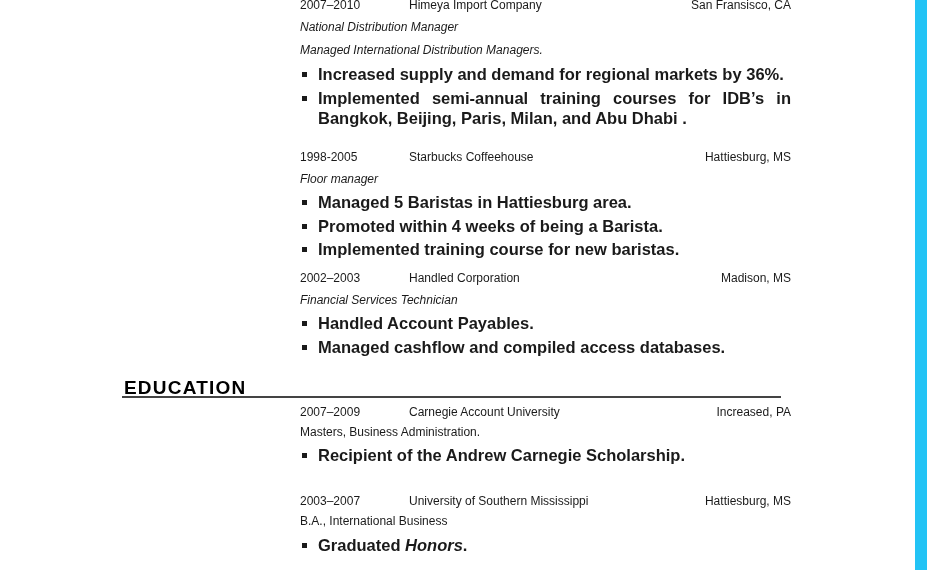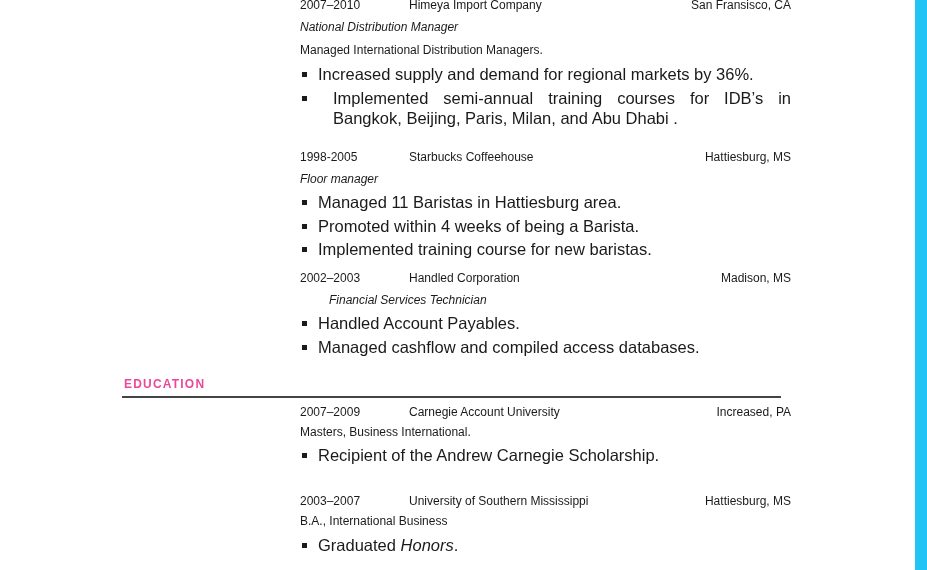--- a/index.html
+++ b/index.html
@@ -72,35 +72,35 @@
       top: 8px;
       width: 5px;
       height: 5px;
       background: #1a1a1a;
     }
     .bullet .txt {
       position: absolute;
       left: 18px;
       right: 0;
       white-space: nowrap;
+      font-weight: bold;
     }
     .bullet.justify .txt {
       white-space: normal;
       text-align: justify;
       text-align-last: left;
-      margin-left: 15px;
     }
     .section-title {
       position: absolute;
       left: 136px;
       top: 377px;
-      font-size: 12px;
+      font-size: 19px;
       font-weight: bold;
       letter-spacing: 1.2px;
-      color: #ec4899;
+      color: #000000;
     }
     .section-rule {
       position: absolute;
       left: 134px;
       top: 396px;
       width: 659px;
       height: 2px;
       background: #444444;
     }
   </style>
@@ -112,79 +112,79 @@
 
 <div class="page">
 
   <div class="col" style="top:-5px;">
     <div class="line entry-head" style="top:0;">
       <span class="years">2007–2010</span>
       <span class="org">Himeya Import Company</span>
       <span class="loc">San Fransisco, CA</span>
     </div>
     <div class="line italic" style="top:22px;">National Distribution Manager</div>
-    <div class="line" style="top:45px;">Managed International Distribution Managers.</div>
+    <div class="line" style="top:45px;font-style:italic;">Managed International Distribution Managers.</div>
     <div class="bullet" style="top:69px;">
       <span class="sq"></span>
       <span class="txt">Increased supply and demand for regional markets by 36%.</span>
     </div>
     <div class="bullet justify" style="top:93px;">
       <span class="sq"></span>
       <span class="txt">Implemented semi-annual training courses for IDB’s in Bangkok, Beijing, Paris, Milan, and Abu Dhabi .</span>
     </div>
   </div>
 
   <div class="col" style="top:147px;">
     <div class="line entry-head" style="top:0;">
       <span class="years">1998-2005</span>
       <span class="org">Starbucks Coffeehouse</span>
       <span class="loc">Hattiesburg, MS</span>
     </div>
     <div class="line italic" style="top:22px;">Floor manager</div>
     <div class="bullet" style="top:45px;">
       <span class="sq"></span>
-      <span class="txt">Managed 11 Baristas in Hattiesburg area.</span>
+      <span class="txt">Managed 5 Baristas in Hattiesburg area.</span>
     </div>
     <div class="bullet" style="top:69px;">
       <span class="sq"></span>
       <span class="txt">Promoted within 4 weeks of being a Barista.</span>
     </div>
     <div class="bullet" style="top:92px;">
       <span class="sq"></span>
       <span class="txt">Implemented training course for new baristas.</span>
     </div>
   </div>
 
   <div class="col" style="top:268px;">
     <div class="line entry-head" style="top:0;">
       <span class="years">2002–2003</span>
       <span class="org">Handled Corporation</span>
       <span class="loc">Madison, MS</span>
     </div>
-    <div class="line italic" style="top:22px;margin-left:29px;">Financial Services Technician</div>
+    <div class="line italic" style="top:22px;">Financial Services Technician</div>
     <div class="bullet" style="top:45px;">
       <span class="sq"></span>
       <span class="txt">Handled Account Payables.</span>
     </div>
     <div class="bullet" style="top:69px;">
       <span class="sq"></span>
       <span class="txt">Managed cashflow and compiled access databases.</span>
     </div>
   </div>
 
   <div class="section-title" style="left:124px;">EDUCATION</div>
   <div class="section-rule" style="left:122px;"></div>
 
   <div class="col" style="top:402px;">
     <div class="line entry-head" style="top:0;">
       <span class="years">2007–2009</span>
       <span class="org">Carnegie Account University</span>
       <span class="loc">Increased, PA</span>
     </div>
-    <div class="line" style="top:20px;">Masters, Business International.</div>
+    <div class="line" style="top:20px;">Masters, Business Administration.</div>
     <div class="bullet" style="top:43px;">
       <span class="sq"></span>
       <span class="txt">Recipient of the Andrew Carnegie Scholarship.</span>
     </div>
   </div>
 
   <div class="col" style="top:491px;">
     <div class="line entry-head" style="top:0;">
       <span class="years">2003–2007</span>
       <span class="org">University of Southern Mississippi</span>

